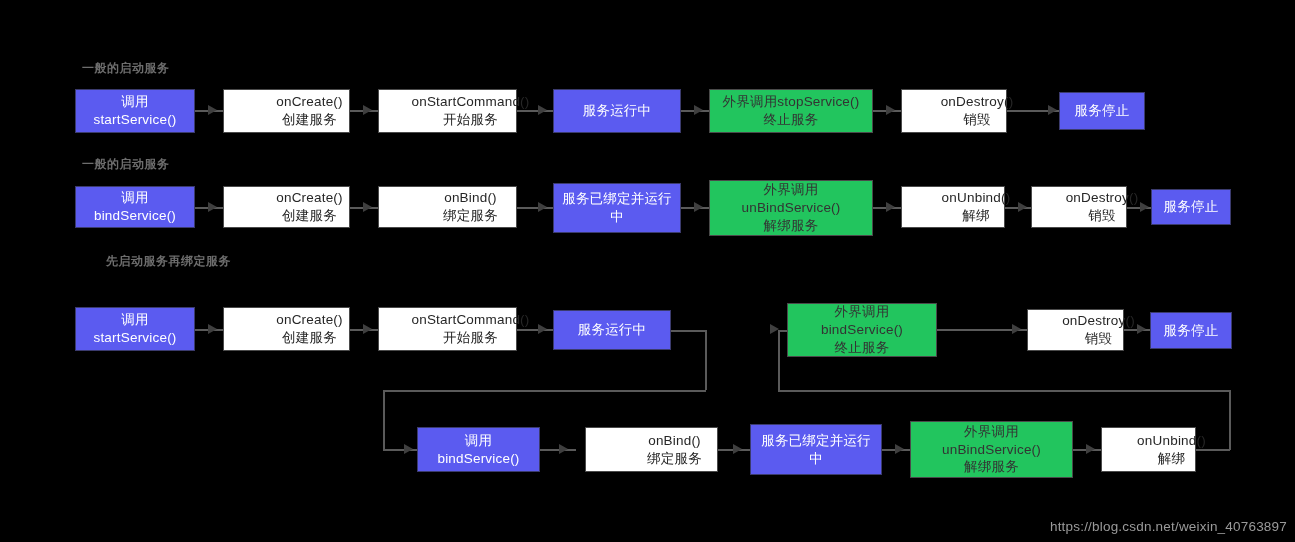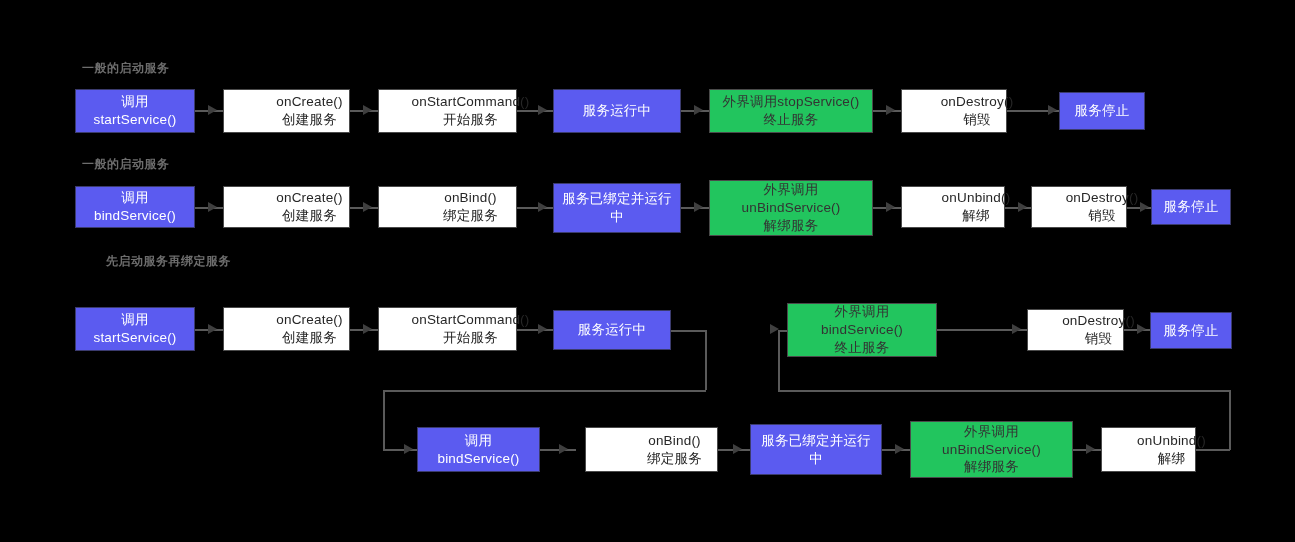--- a/index.html
+++ b/index.html
@@ -260,14 +260,15 @@
   <div class="node pink" style="left:910px; top:421px; width:163px; height:57px;">
     <span class="ln">外界调用</span>
     <span class="ln">unBindService()</span>
     <span class="ln">解绑服务</span>
   </div>
   <div class="node white" style="left:1101px; top:427px; width:95px; height:45px;">
     <span class="ln">onUnbind()</span>
     <span class="ln">解绑</span>
   </div>
 
+  <div class="watermark" style="right:8px; bottom:8px;">https://blog.csdn.net/weixin_40763897</div>
 
 </div>
 
 </body></html>

